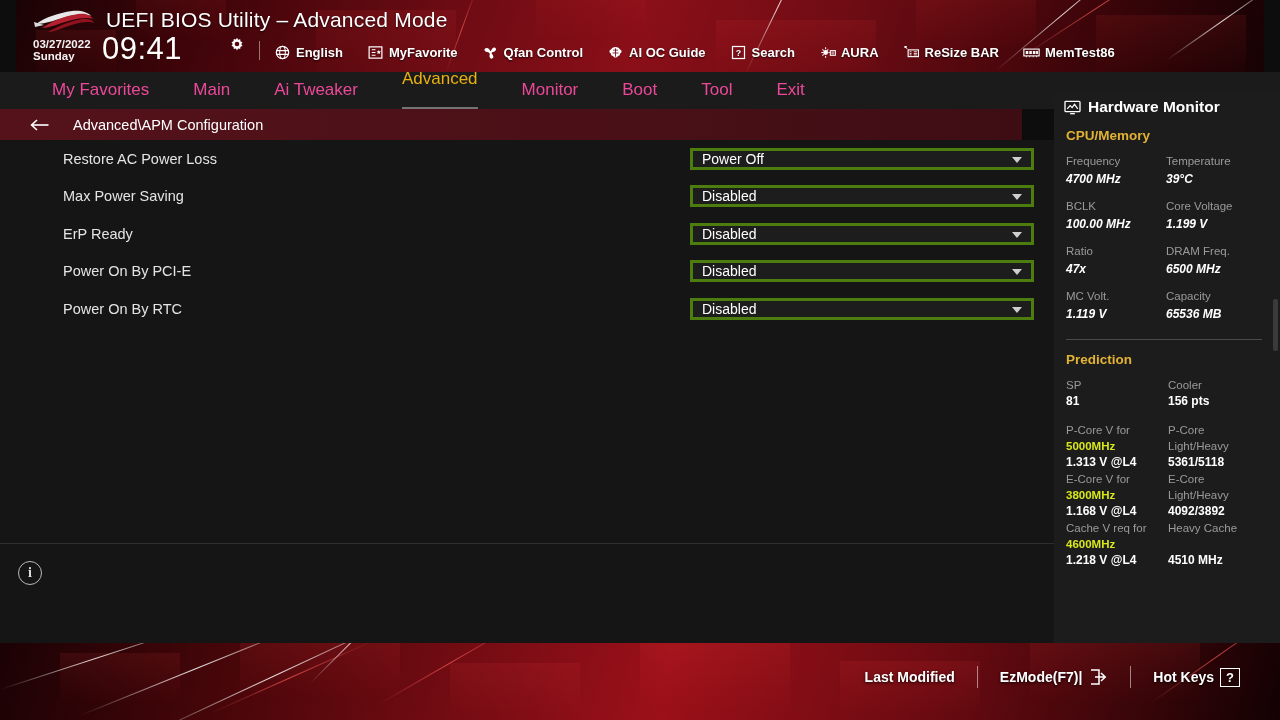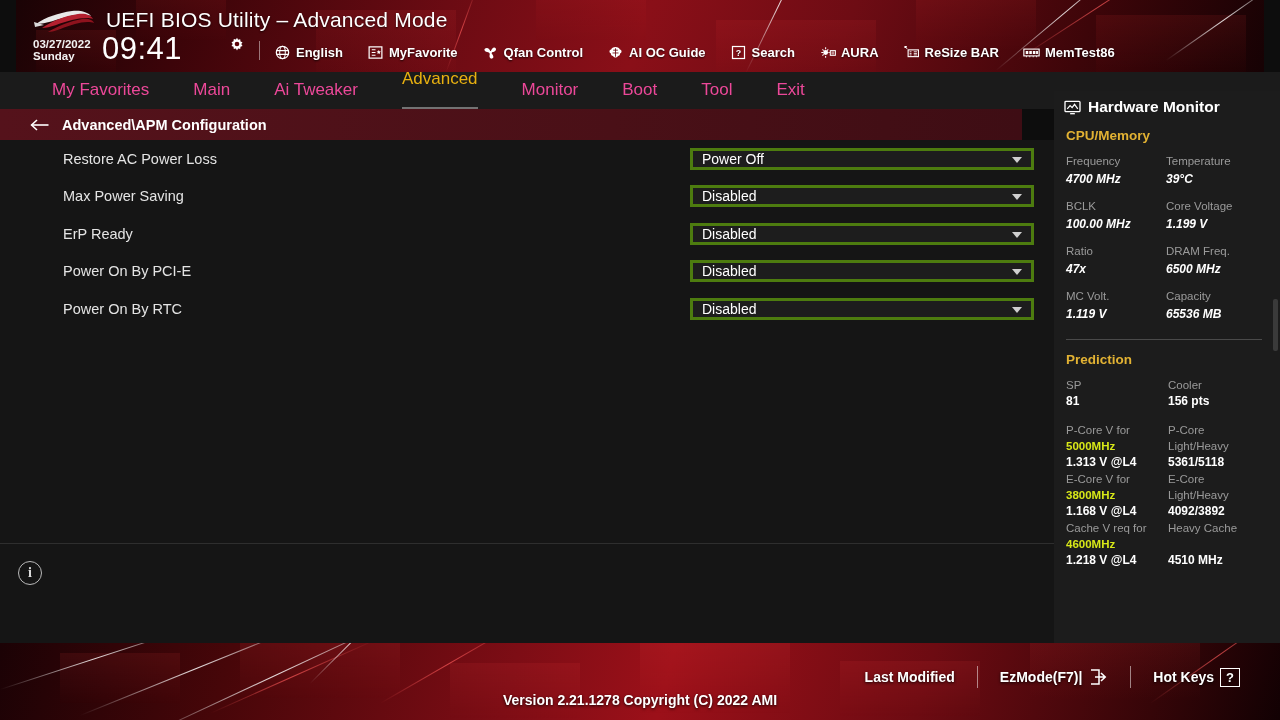--- a/index.html
+++ b/index.html
@@ -79,21 +79,21 @@
     color: #e8b010; border-bottom: 6px solid #737373; padding-bottom: 18px;
   }
 
   
   .breadcrumb {
     position: absolute; left: 0; top: 109px; width: 1022px; height: 31px;
     background: linear-gradient(90deg, #55121b 0%, #4a1017 60%, #3e0d14 100%);
     display: flex; align-items: center;
   }
   .bc-back { margin-left: 30px; width: 20px; height: 16px; cursor: pointer; }
-  .bc-text { margin-left: 12px; font-size: 14.5px; color: #ffffff; font-weight: bold; }
+  .bc-text { margin-left: 23px; font-size: 14.5px; color: #ffffff; font-weight: normal; }
 
   
   .content {
     position: absolute; left: 0; top: 140px; width: 1054px; height: 503px;
     background: #151515;
   }
   .settings { position: absolute; left: 0; top: 0; width: 1054px; }
   .srow {
     position: relative; height: 37.5px; display: flex; align-items: center; text-decoration: underline;
   }
@@ -493,15 +493,14 @@
         </span>
       </div>
       <div class="ft-sep"></div>
       <div class="ft-link">
         <span>Hot Keys</span>
         <span class="ft-box">?</span>
       </div>
     </div>
   </div>
 
-  <div class="version">Version 2.21.1278 Copyright (C) 2022 AMI</div>
 
 </div>
 
 </body></html>

